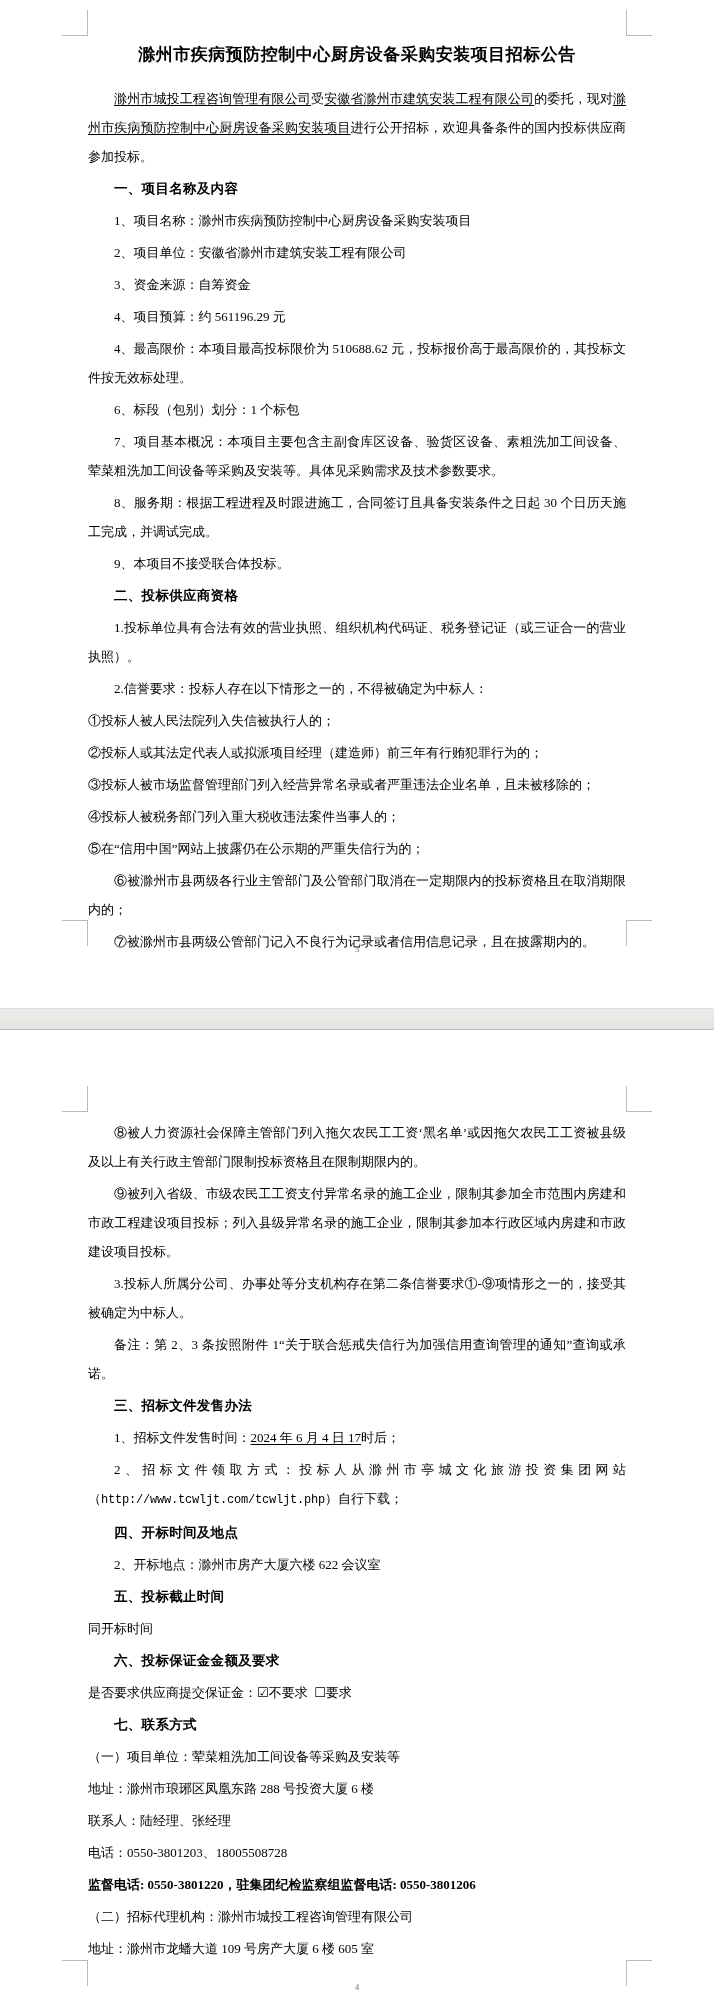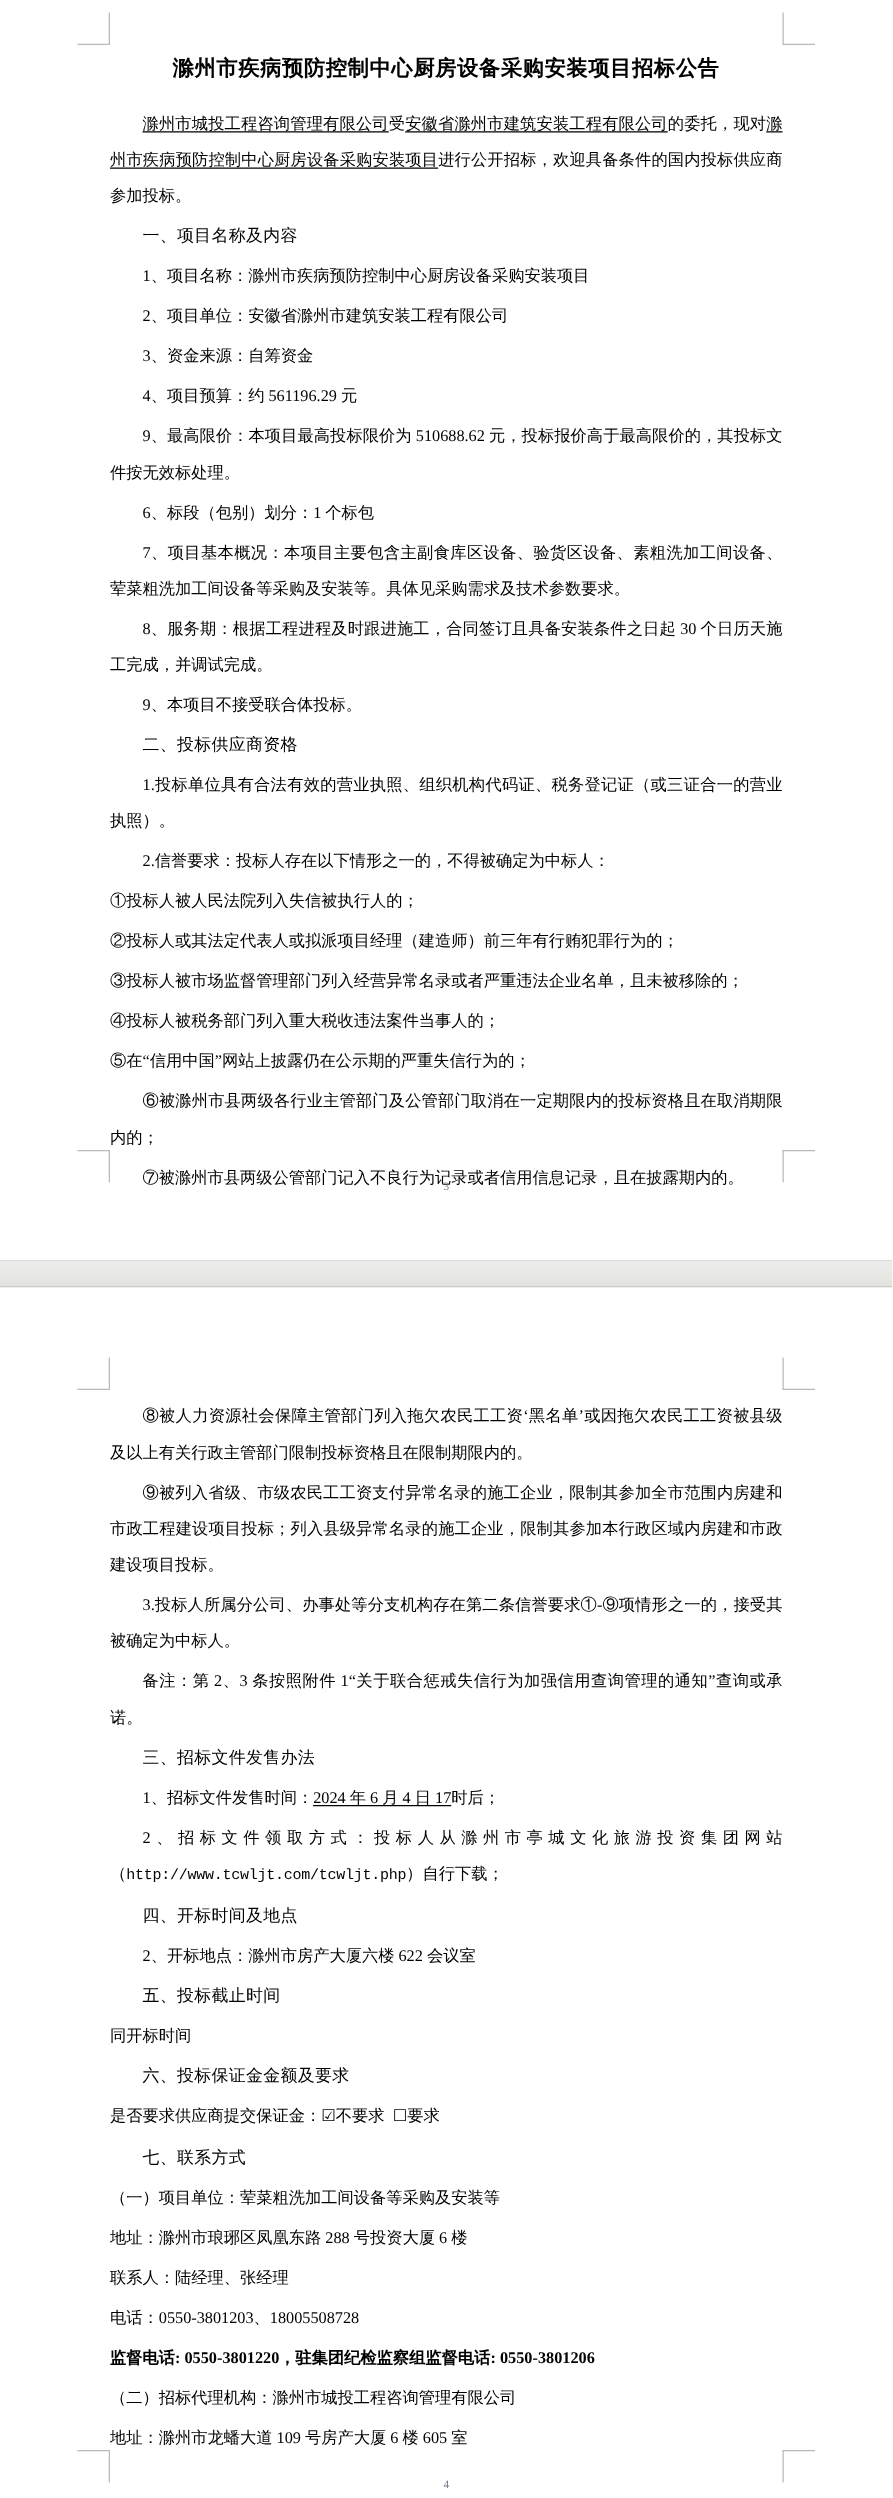--- a/index.html
+++ b/index.html
@@ -70,21 +70,21 @@
     margin:0 0 3px 0;
     font-size:13px;
     line-height:29px;
     text-align:justify;
     text-justify:inter-ideograph;
     letter-spacing:0px;
   }
   p.ind{text-indent:26px;}
   p.noind{text-indent:0;}
   .h2{
-    font-weight:normal;
+    font-weight:bold;
     font-size:13.5px;
     text-indent:26px;
     margin:0 0 3px 0;
     line-height:29px;
     letter-spacing:.3px;
   }
   .u{text-decoration:underline;text-underline-offset:2px;}
   .mono{font-family:"Liberation Mono","DejaVu Sans Mono",monospace;font-size:12px;letter-spacing:-0.2px;}
   .bold{font-weight:bold;}
   .cbox{font-family:"DejaVu Sans",sans-serif;font-size:13px;}
@@ -130,21 +130,21 @@
       <h1 class="doc-title">滁州市疾病预防控制中心厨房设备采购安装项目招标公告</h1>
 
       <p class="ind"><span class="u">滁州市城投工程咨询管理有限公司</span><span>受</span><span class="u">安徽省滁州市建筑安装工程有限公司</span><span>的委托，现对</span><span class="u">滁州市疾病预防控制中心厨房设备采购安装项目</span><span>进行公开招标，欢迎具备条件的国内投标供应商参加投标。</span></p>
 
       <div class="h2">一、项目名称及内容</div>
 
       <p class="ind">1、项目名称：滁州市疾病预防控制中心厨房设备采购安装项目</p>
       <p class="ind">2、项目单位：安徽省滁州市建筑安装工程有限公司</p>
       <p class="ind">3、资金来源：自筹资金</p>
       <p class="ind">4、项目预算：约 561196.29 元</p>
-      <p class="ind">9、最高限价：本项目最高投标限价为 510688.62 元，投标报价高于最高限价的，其投标文件按无效标处理。</p>
+      <p class="ind">4、最高限价：本项目最高投标限价为 510688.62 元，投标报价高于最高限价的，其投标文件按无效标处理。</p>
       <p class="ind">6、标段（包别）划分：1 个标包</p>
       <p class="ind">7、项目基本概况：本项目主要包含主副食库区设备、验货区设备、素粗洗加工间设备、荤菜粗洗加工间设备等采购及安装等。具体见采购需求及技术参数要求。</p>
       <p class="ind">8、服务期：根据工程进程及时跟进施工，合同签订且具备安装条件之日起 30 个日历天施工完成，并调试完成。</p>
       <p class="ind">9、本项目不接受联合体投标。</p>
 
       <div class="h2">二、投标供应商资格</div>
 
       <p class="ind">1.投标单位具有合法有效的营业执照、组织机构代码证、税务登记证（或三证合一的营业执照）。</p>
       <p class="ind">2.信誉要求：投标人存在以下情形之一的，不得被确定为中标人：</p>
 

